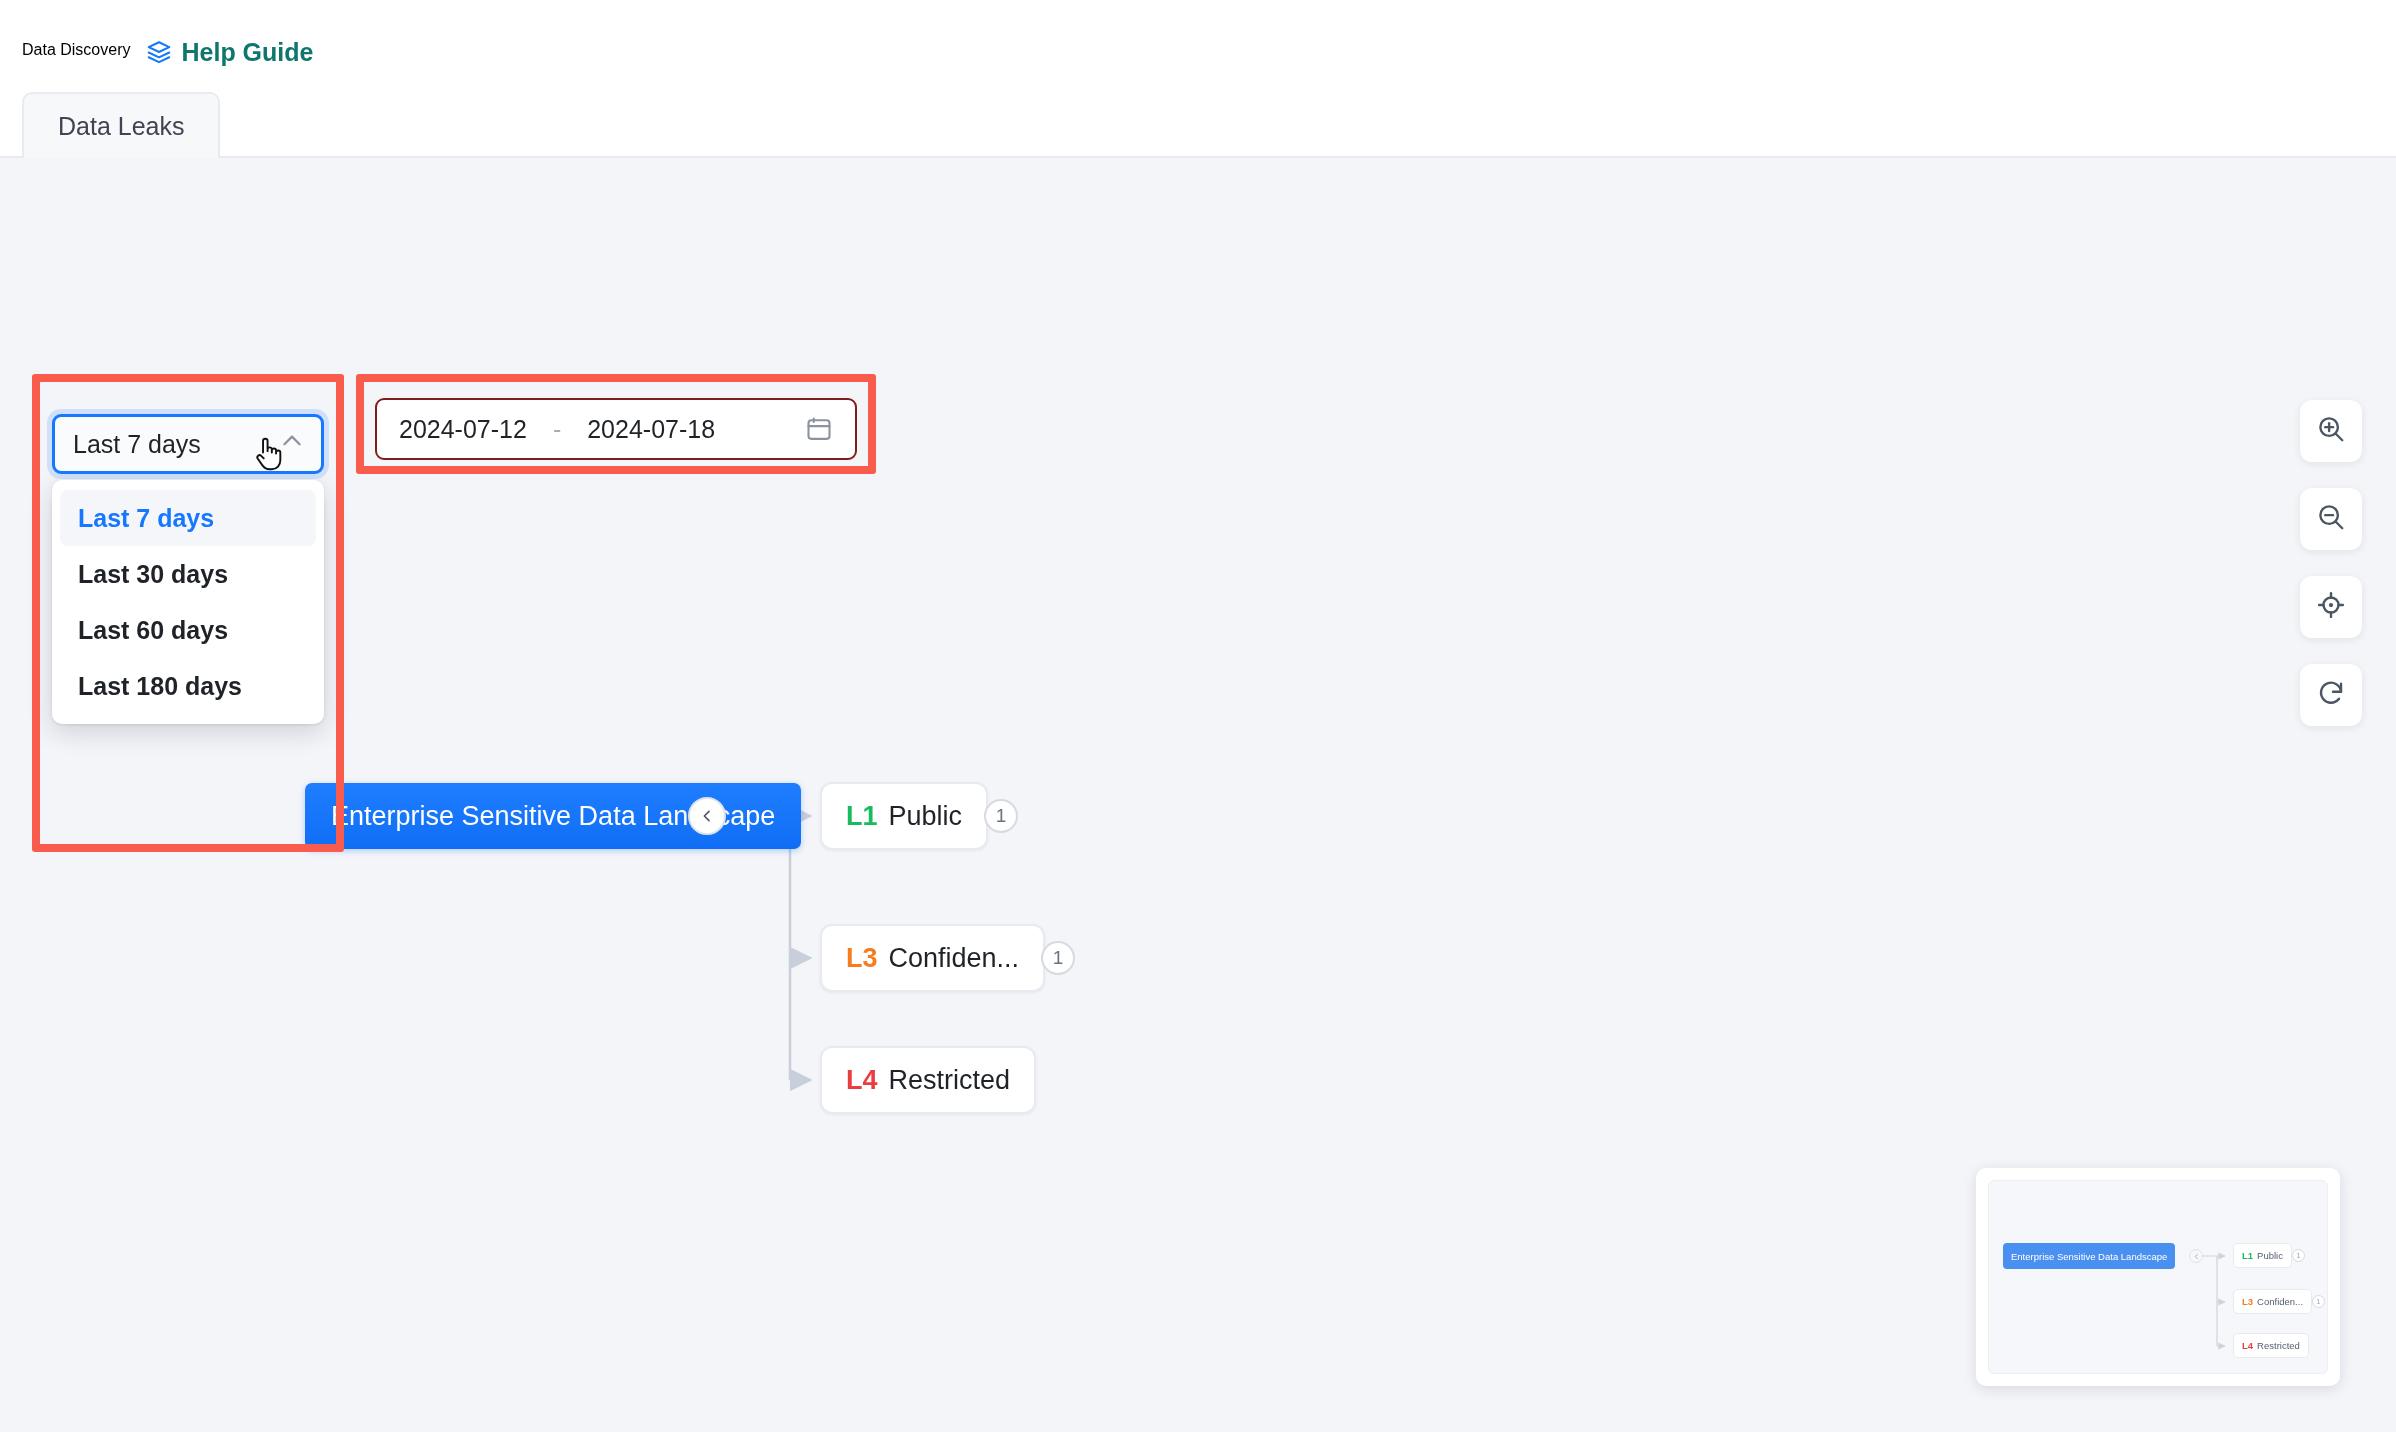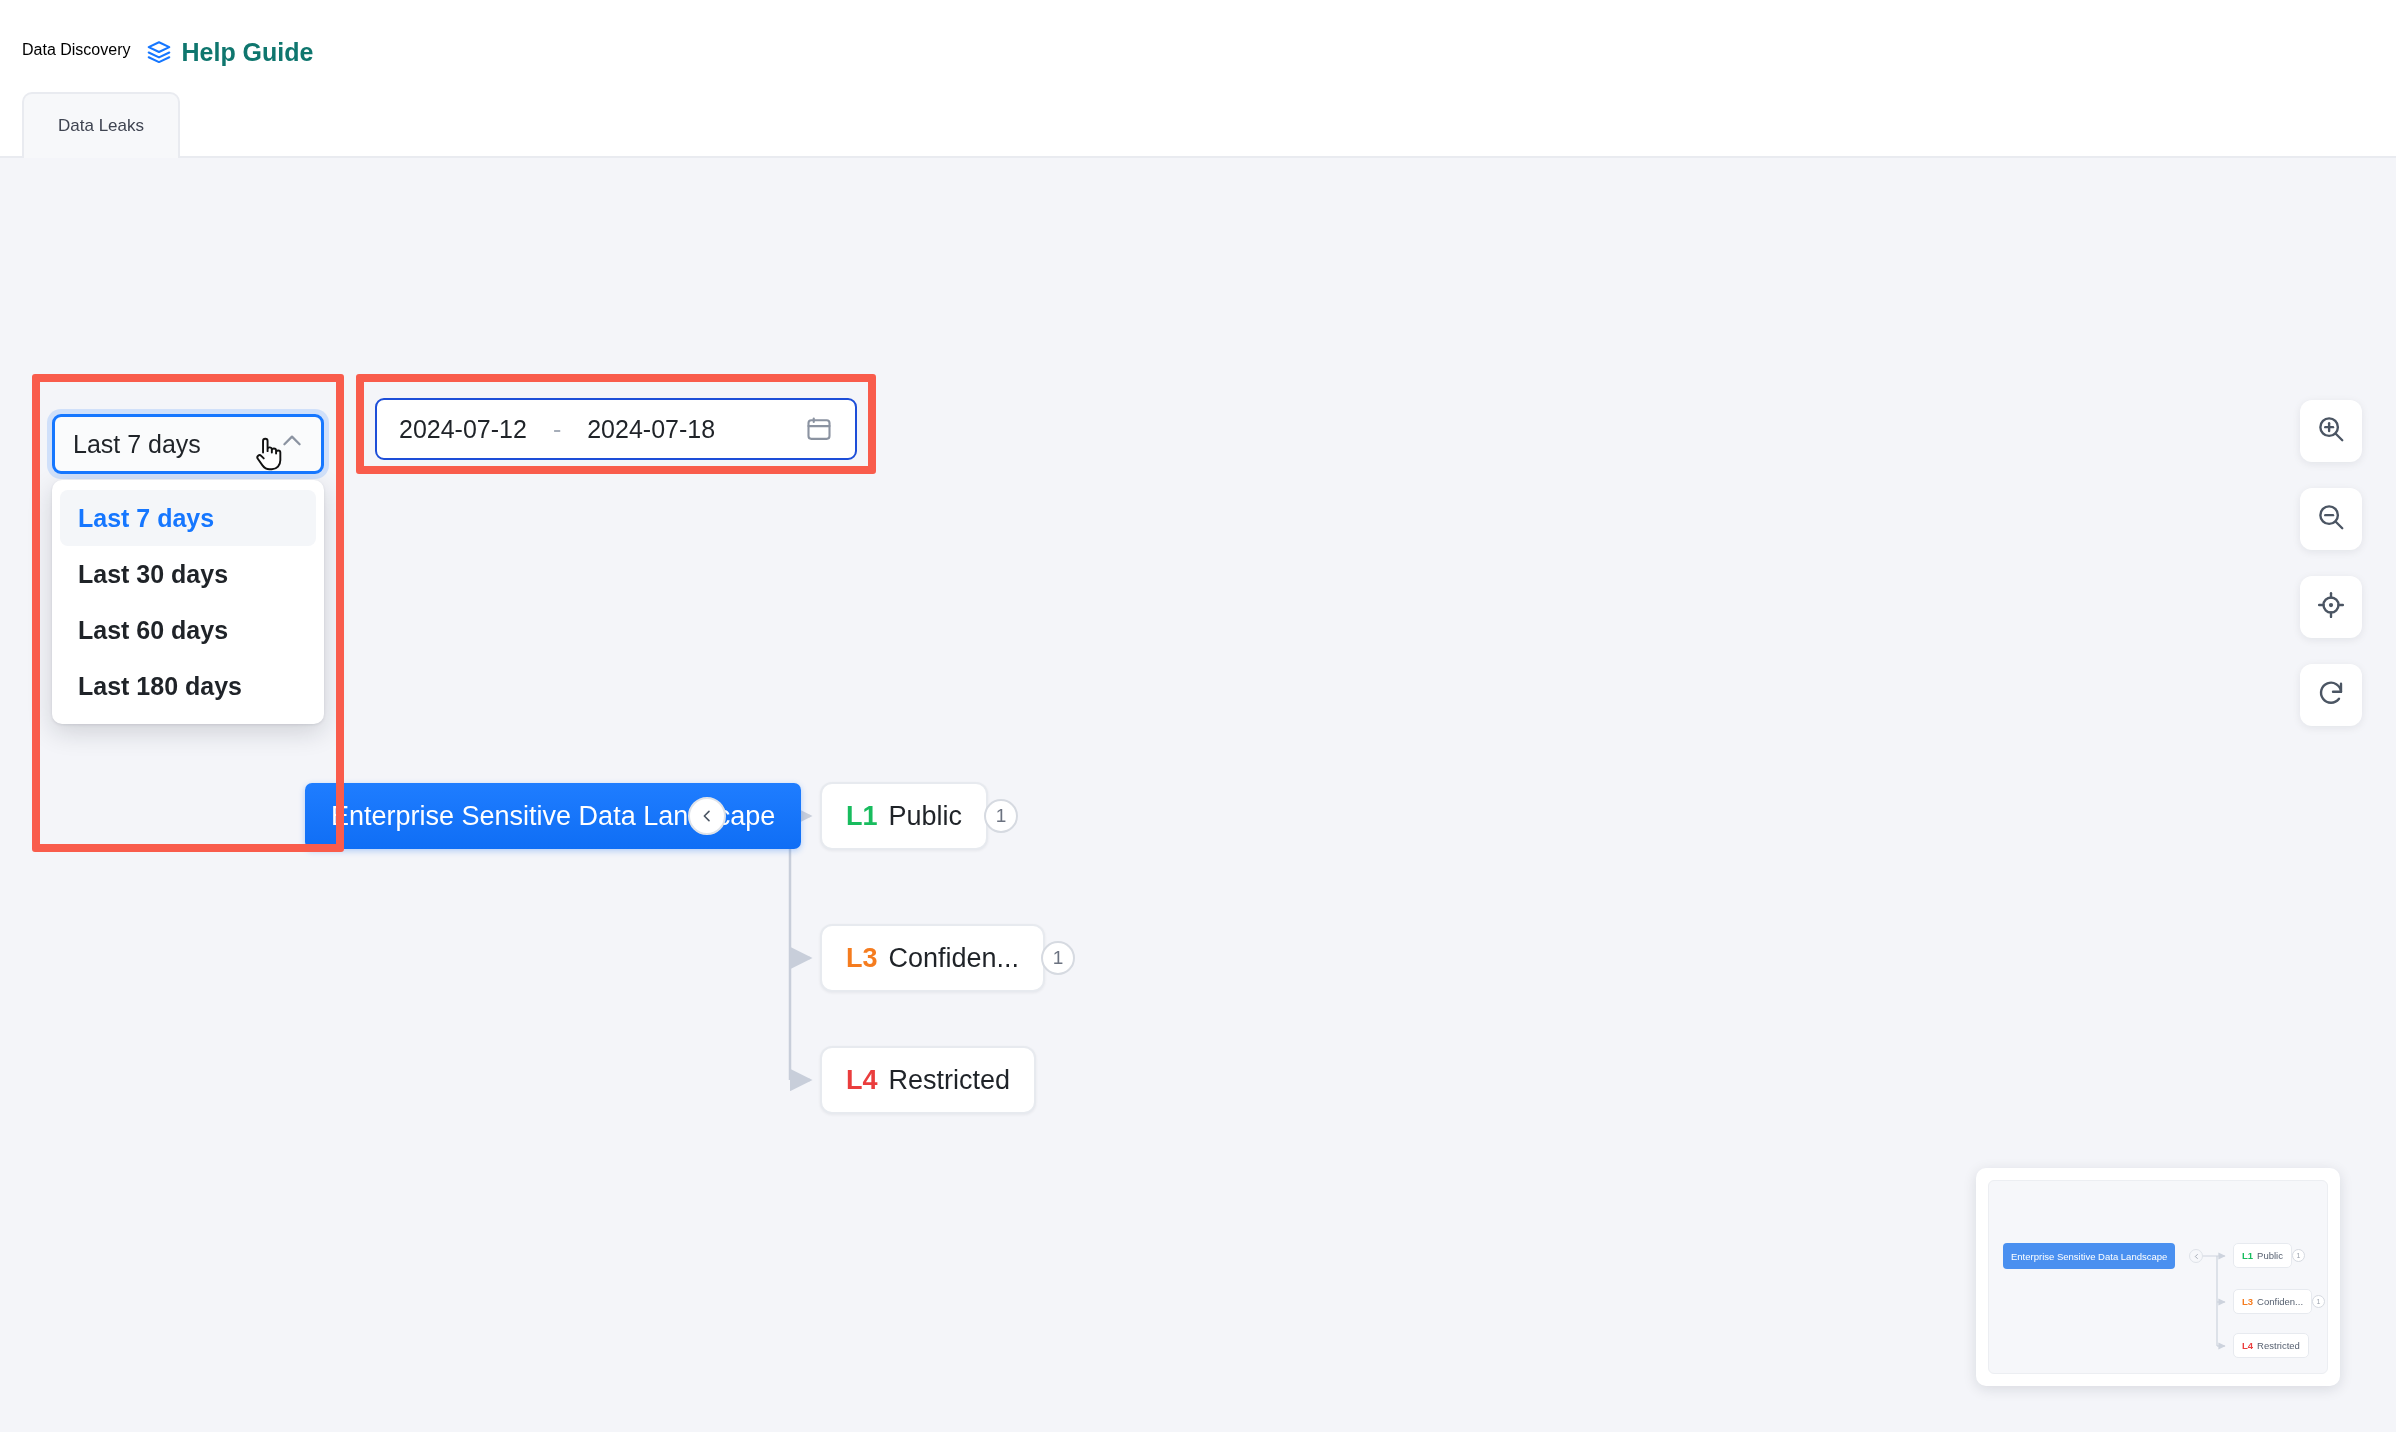--- a/index.html
+++ b/index.html
@@ -49,21 +49,21 @@
     background: #e9ebf0;
   }
   .tab {
     position: relative;
     z-index: 2;
     height: 66px;
     display: flex;
     align-items: center;
     justify-content: center;
     padding: 0 34px;
-    font-size: 17px;
+    font-size: 25px;
     cursor: pointer;
     border-radius: 10px 10px 0 0;
     white-space: nowrap;
   }
   .tab.inactive {
     background: #f7f8fa;
     border: 2px solid #e9ebf0;
     border-bottom: none;
     color: #3f4451;
   }
@@ -148,21 +148,21 @@
     font-weight: bold;
   }
 
   #date-range {
     position: absolute;
     left: 375px;
     top: 240px;
     width: 482px;
     height: 62px;
     background: #ffffff;
-    border: 2px solid #1d4ed8;
+    border: 2px solid #7f1d1d;
     border-radius: 9px;
     display: flex;
     align-items: center;
     padding: 0 22px;
     z-index: 30;
   }
   .date-field {
     font-size: 25px;
     color: #1f2328;
     cursor: text;

